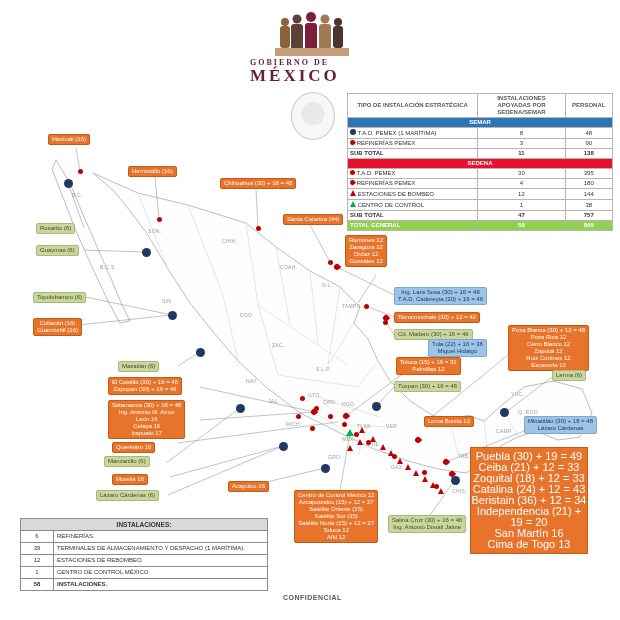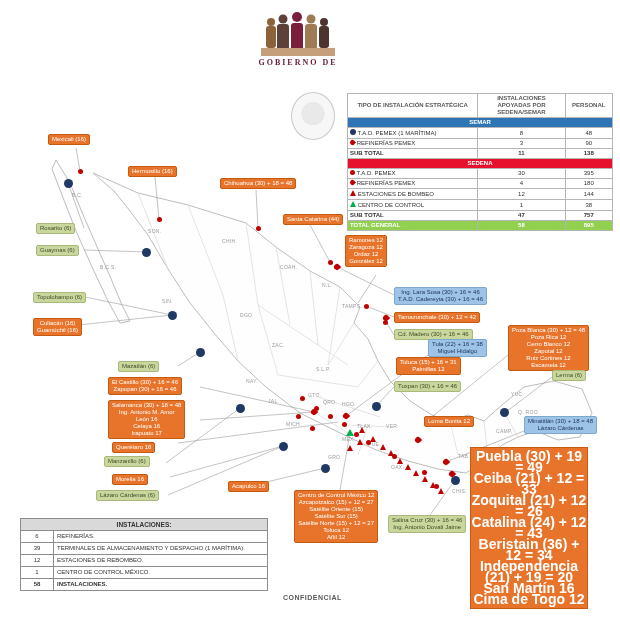--- a/index.html
+++ b/index.html
@@ -1,20 +1,20 @@
 <!DOCTYPE html>
 <html><head>
 <meta charset="utf-8">
 <style>
   html,body{margin:0;padding:0}
   body{width:620px;height:620px;background:#fff;position:relative;overflow:hidden;
        font-family:"Liberation Sans",sans-serif;color:#333}
 
   
-  .logo-wrap{position:absolute;left:236px;top:10px;width:124px;text-align:center}
+  .logo-wrap{position:absolute;left:250px;top:10px;width:124px;text-align:left}
   .logo-art{width:74px;height:46px;margin:0 auto;display:block}
   .logo-top{font-family:"Liberation Serif",serif;font-weight:bold;font-size:8px;
             letter-spacing:2px;color:#691C32;margin-top:2px}
   .logo-main{font-family:"Liberation Serif",serif;font-weight:bold;font-size:17px;
              letter-spacing:3px;color:#691C32;line-height:18px}
   .seal{position:absolute;left:291px;top:92px;width:42px;height:46px;border-radius:50%;
         border:1px solid #c9c9c9;background:radial-gradient(circle at 50% 45%, #e9e9e9 0 35%, #f7f7f7 36% 100%)}
 
   
   .support{position:absolute;left:347px;top:93px;width:266px;border-collapse:collapse;
@@ -43,21 +43,21 @@
   
   .lbl{position:absolute;font-size:6px;line-height:7px;padding:1px 3px;border-radius:2px;
        text-align:center;white-space:nowrap;z-index:3}
   .lbl.orange{background:#E8742B;color:#fff;border:0.5px solid #c55a11}
   .lbl.green{background:#C9D79C;color:#3f4a28;border:0.5px solid #a9b97c}
   .lbl.blue{background:#9DC3E6;color:#1f3864;border:0.5px solid #7da9cc}
   .state{position:absolute;font-size:5px;color:#9a9a9a;z-index:1;letter-spacing:0.3px}
 
   
   .stations{position:absolute;left:470px;top:447px;width:116px;background:#E8742B;
-            border:1px solid #c55a11;color:#fff;font-weight:bold;font-size:14px;
+            border:1px solid #c55a11;color:#fff;font-weight:normal;font-size:11px;
             line-height:11px;text-align:center;padding:3px 0;z-index:4}
 
   
   .inst{position:absolute;left:20px;top:518px;width:248px;border-collapse:collapse;
         font-size:6px;line-height:7px;z-index:4}
   .inst td,.inst th{border:0.5px solid #8c8c8c;padding:2px 3px}
   .inst th{background:#D9D9D9;text-align:center;font-size:6.5px}
   .inst .n{width:26px;text-align:center}
   .inst tr.last td{font-weight:bold}
 
@@ -79,20 +79,21 @@
       <circle cx="36" cy="7" r="5" fill="#7A1E3C"></circle>
         <rect x="30" y="13" width="12" height="28" rx="3" fill="#7A1E3C"></rect>
       <circle cx="50" cy="9" r="4.5" fill="#9e7b52"></circle>
         <rect x="44" y="14" width="12" height="26" rx="3" fill="#9e7b52"></rect>
       <circle cx="63" cy="12" r="4" fill="#4e342e"></circle>
         <rect x="58" y="16" width="10" height="22" rx="3" fill="#4e342e"></rect>
       <rect x="0" y="38" width="74" height="8" fill="#C59F7B"></rect>
     </g>
   </svg>
   <div class="logo-top">GOBIERNO DE</div>
+  <div class="logo-main">MÉXICO</div>
 </div>
 <div class="seal"></div>
 
 <svg class="map-svg" width="588" height="460" viewBox="0 0 588 460">
   <g fill="#fefefe" stroke="#bdbdbd" stroke-width="1">
     <path d="M75,48 L120,68 L170,80 L228,98 L258,122 L292,146 L322,162 L342,182
       L336,198 L350,214 L360,236 L372,256 L392,276 L414,290 L432,296 L450,290 L466,296
       L484,280 L506,262 L536,256 L564,264 L574,288 L562,312 L540,315 L518,306 L500,312
       L484,320 L472,332 L448,348 L420,344 L390,336 L356,324 L318,306 L282,288 L248,262
       L220,236 L196,208 L172,178 L150,144 L130,110 L112,86 L96,66 Z"></path>
@@ -370,26 +371,26 @@
     <td>TOTAL GENERAL</td>
     <td class="num">58</td>
     <td class="num">895</td>
   </tr>
 </tbody>
   </table>
 
 <div class="stations">
   <div>Puebla (30) + 19 = 49</div>
   <div>Ceiba (21) + 12 = 33</div>
-  <div>Zoquital (21) + 12 = 26</div>
+  <div>Zoquital (18) + 12 = 33</div>
   <div>Catalina (24) + 12 = 43</div>
   <div>Beristain (36) + 12 = 34</div>
   <div>Independencia (21) + 19 = 20</div>
   <div>San Martín 16</div>
-  <div>Cima  de Togo 12</div>
+  <div>Cima  de Togo 13</div>
 </div>
 
 <table class="inst">
   <tbody>
       <tr>
         <th colspan="2">INSTALACIONES:</th>
       </tr>
   <tr>
     <td class="n">6</td>
     <td>REFINERÍAS.</td>

